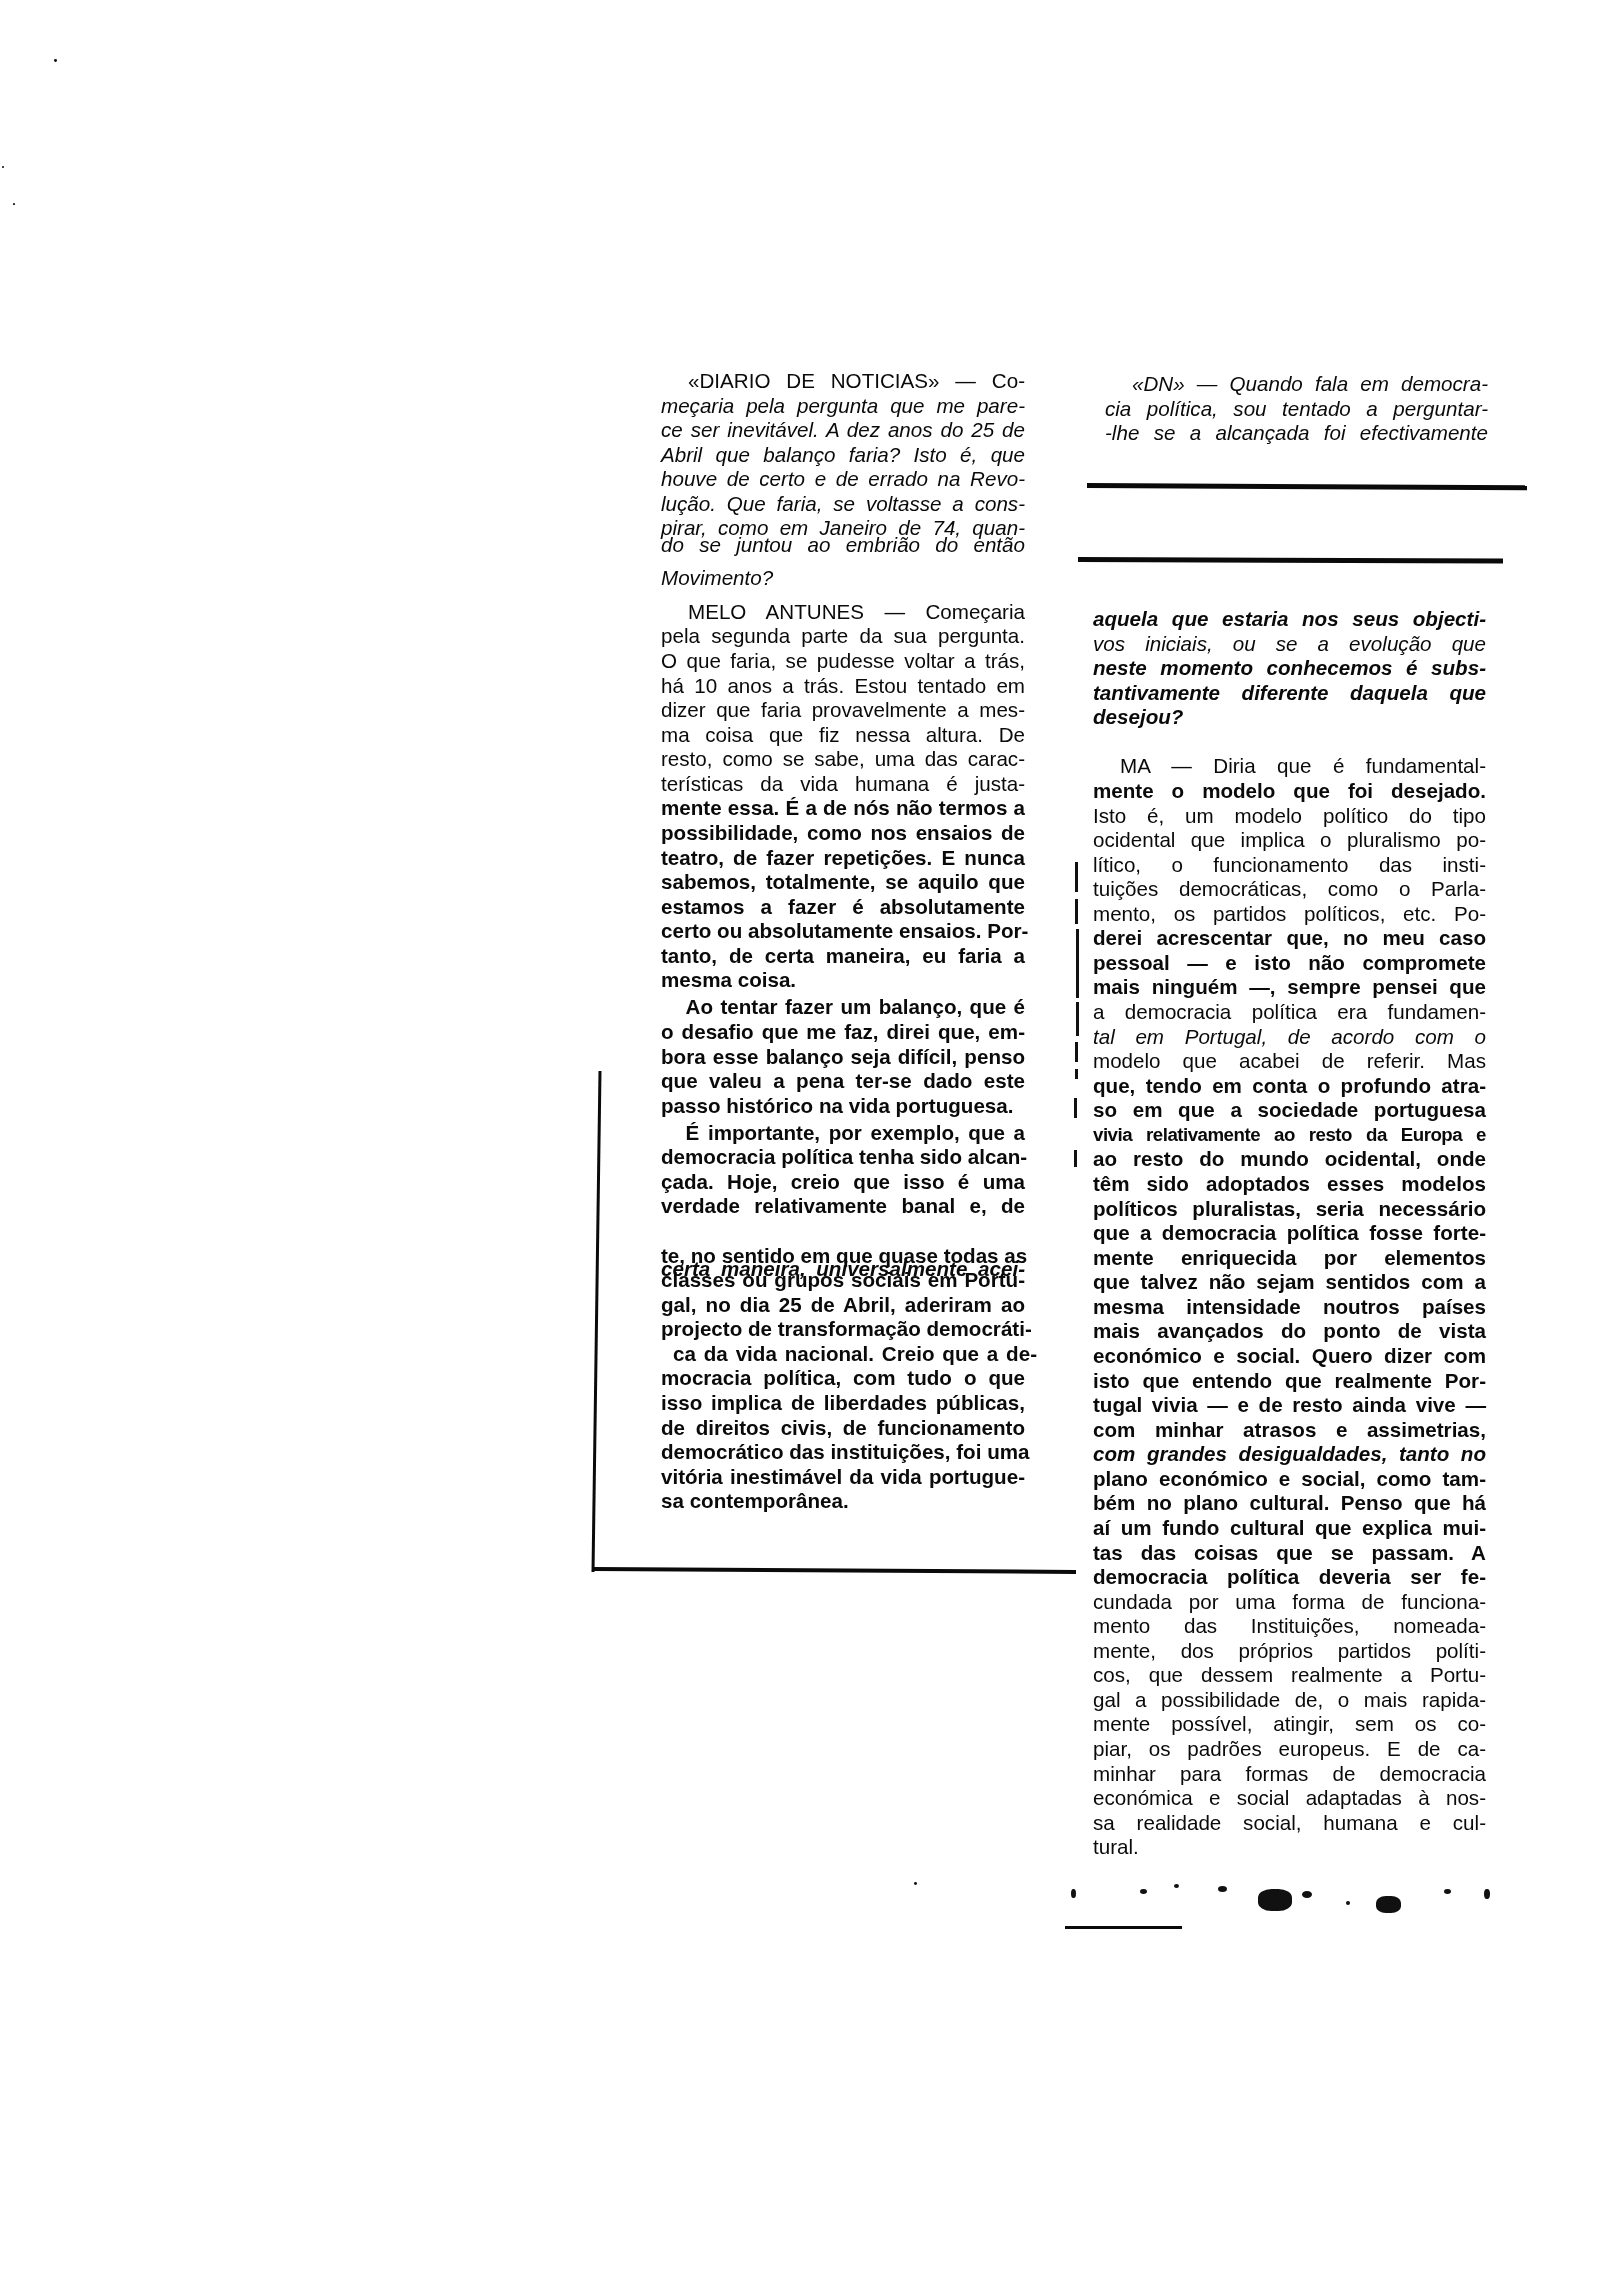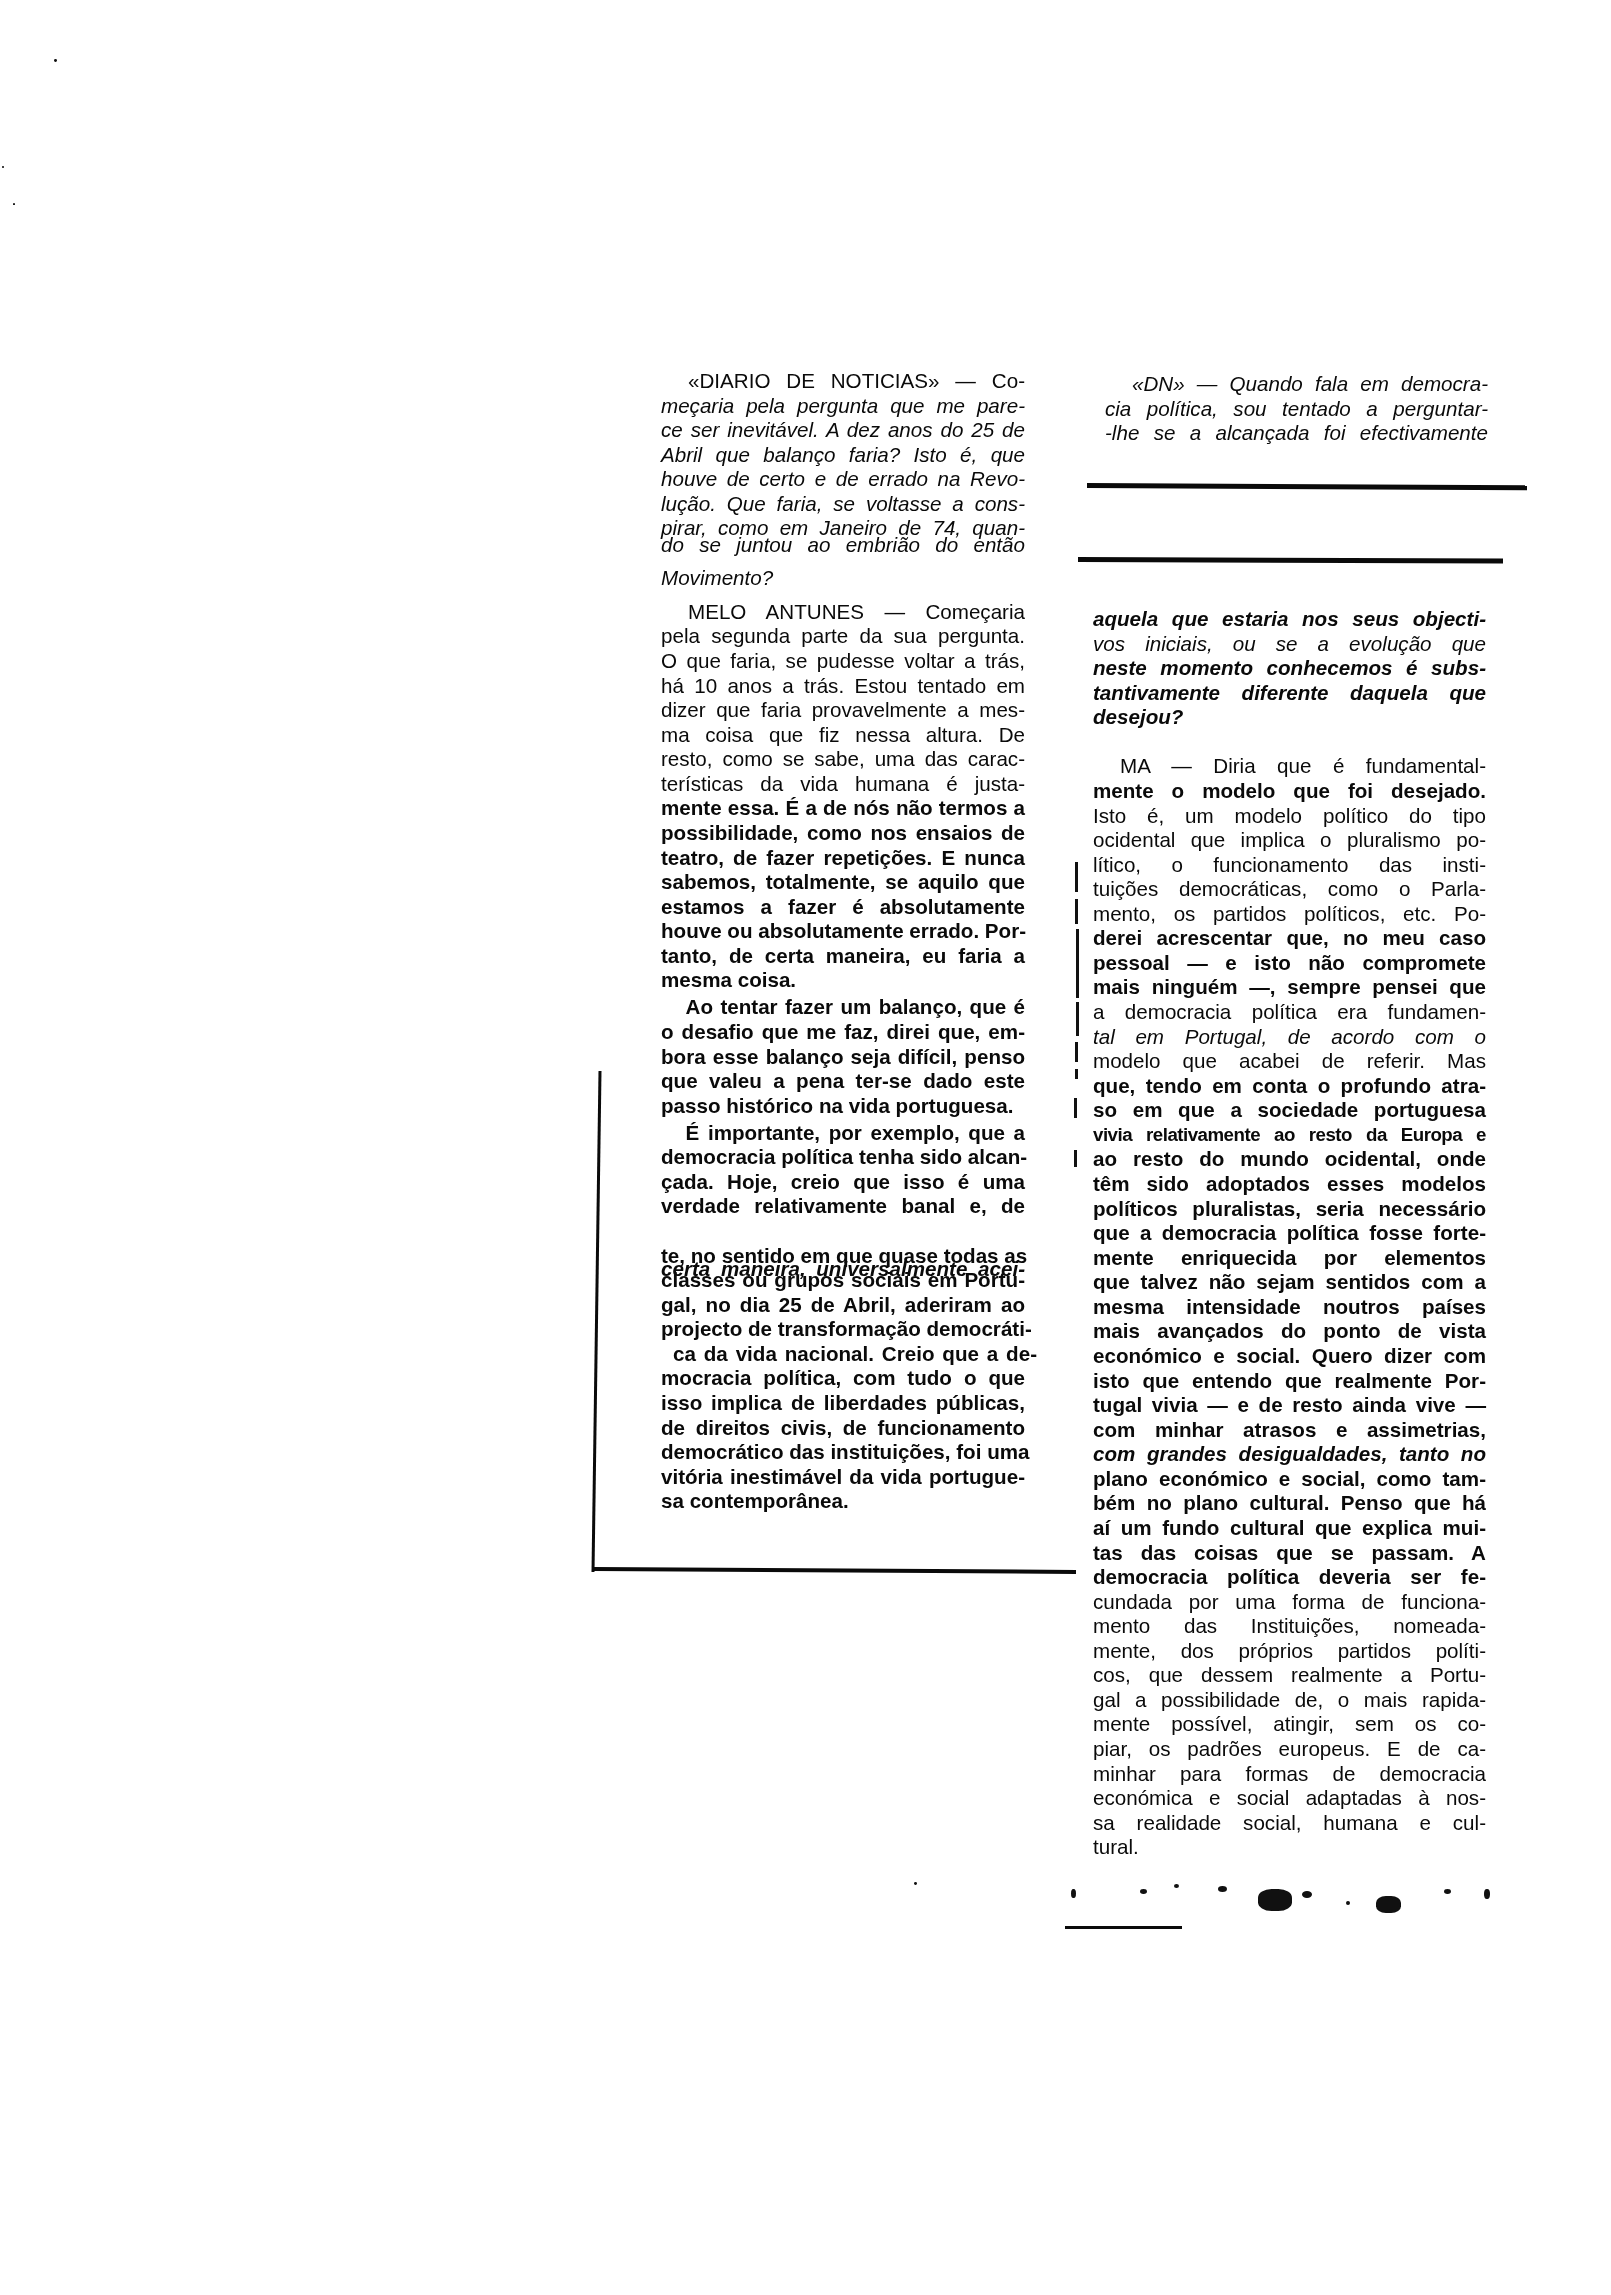--- a/index.html
+++ b/index.html
@@ -44,21 +44,21 @@
     <div class="line" style="top:305px;width:364px;">há 10 anos a trás. Estou tentado em</div>
     <div class="line" style="top:329px;width:364px;">dizer que faria provavelmente a mes-</div>
     <div class="line" style="top:354px;width:364px;">ma coisa que fiz nessa altura. De</div>
     <div class="line" style="top:378px;width:364px;">resto, como se sabe, uma das carac-</div>
     <div class="line" style="top:403px;width:364px;">terísticas da vida humana é justa-</div>
     <div class="line bold" style="top:427px;width:364px;">mente essa. É a de nós não termos a</div>
     <div class="line bold" style="top:452px;width:364px;">possibilidade, como nos ensaios de</div>
     <div class="line bold" style="top:477px;width:364px;">teatro, de fazer repetições. E nunca</div>
     <div class="line bold" style="top:501px;width:364px;">sabemos, totalmente, se aquilo que</div>
     <div class="line bold" style="top:526px;width:364px;">estamos a fazer é absolutamente</div>
-    <div class="line bold" style="top:550px;width:364px;">houve ou absolutamente errado. Por-</div>
+    <div class="line bold" style="top:550px;width:364px;">certo ou absolutamente ensaios. Por-</div>
     <div class="line bold" style="top:575px;width:364px;">tanto, de certa maneira, eu faria a</div>
     <div class="line bold last" style="top:599px;width:364px;">mesma coisa.</div>
   </div>
 
   <div>
     <div class="line bold" style="top:626px;width:364px;padding-left:24.6px;box-sizing:border-box;">Ao tentar fazer um balanço, que é</div>
     <div class="line bold" style="top:651px;width:364px;">o desafio que me faz, direi que, em-</div>
     <div class="line bold" style="top:676px;width:364px;">bora esse balanço seja difícil, penso</div>
     <div class="line bold" style="top:700px;width:364px;">que valeu a pena ter-se dado este</div>
     <div class="line bold last" style="top:725px;width:364px;">passo histórico na vida portuguesa.</div>

